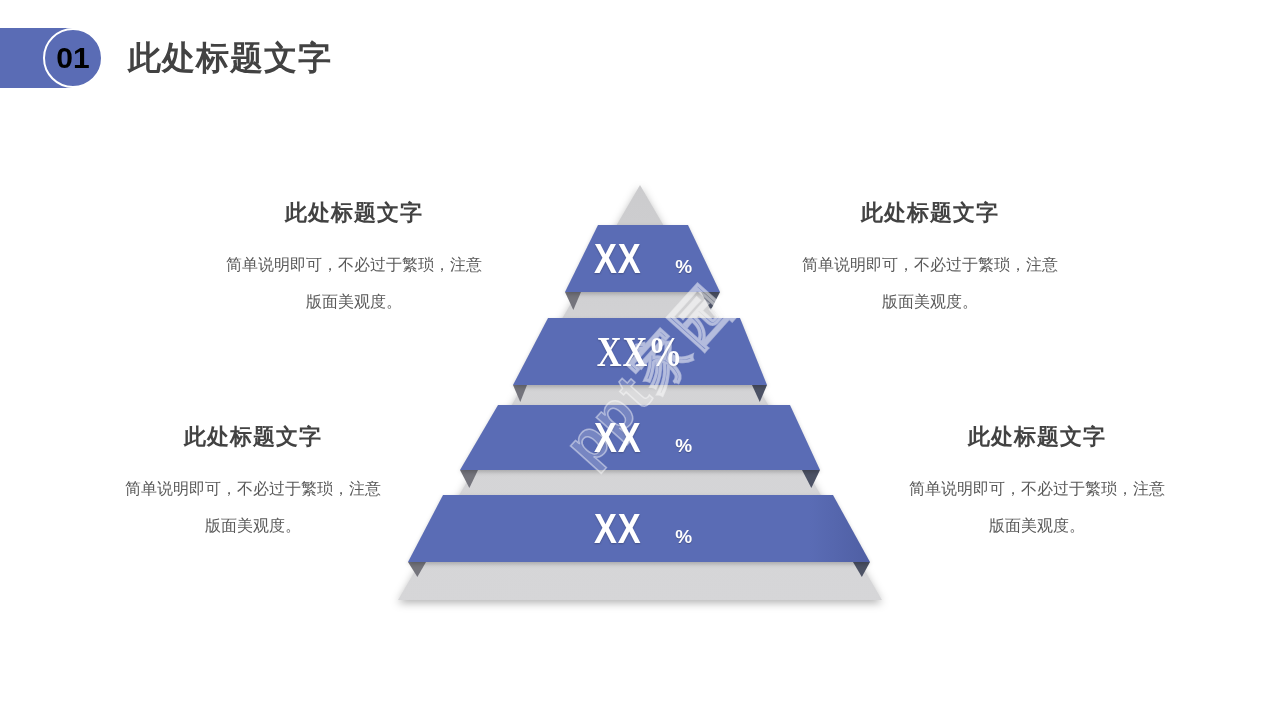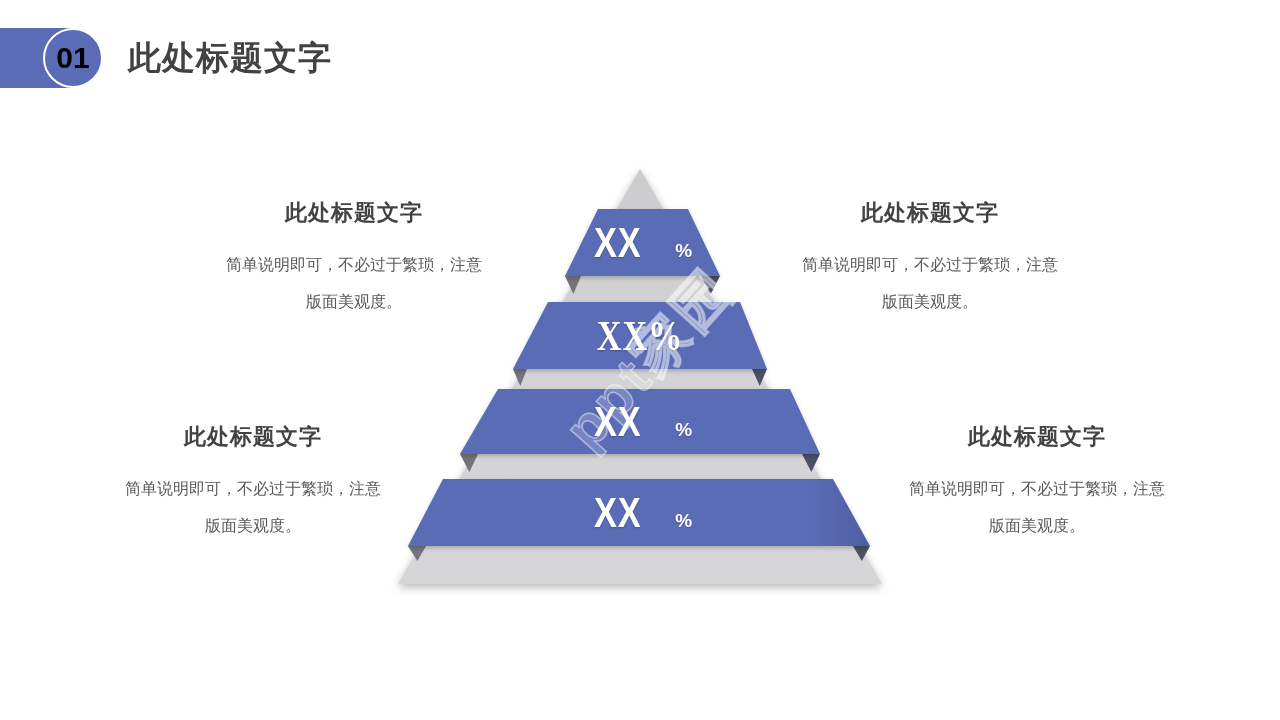--- a/index.html
+++ b/index.html
@@ -24,21 +24,21 @@
   .callout{position:absolute;width:320px;text-align:center;}
   .callout .c-title{font-size:22px;font-weight:bold;color:var(--title-text);
     line-height:34px;margin-bottom:16px;letter-spacing:1px;}
   .callout .c-line{font-size:16px;color:var(--body-text);line-height:37px;}
   .co-tl{left:194px;top:196px;}
   .co-tr{left:770px;top:196px;}
   .co-bl{left:93px;top:420px;}
   .co-br{left:877px;top:420px;}
 
   
-  .pyramid{position:absolute;left:398px;top:164px;width:484px;height:430px;}
+  .pyramid{position:absolute;left:398px;top:180px;width:484px;height:430px;}
   .shadow-wrap{position:absolute;inset:0;pointer-events:none;}
   .bg-shadow{filter:drop-shadow(0 3px 4px rgba(0,0,0,0.30));z-index:1;}
   .band-shadow{filter:drop-shadow(0 2px 2px rgba(0,0,0,0.22));z-index:3;}
 
   .bg-triangle{position:absolute;inset:0;
     background:linear-gradient(180deg,#CBCBCD 0%,var(--pyramid-gray) 40%,#D6D6D8 100%);
     clip-path:polygon(242px 5px,0px 420px,484px 420px);}
 
   .band{position:absolute;inset:0;
     background:linear-gradient(90deg,var(--accent) 0%,var(--accent) 85%,var(--accent-dark) 100%);}

